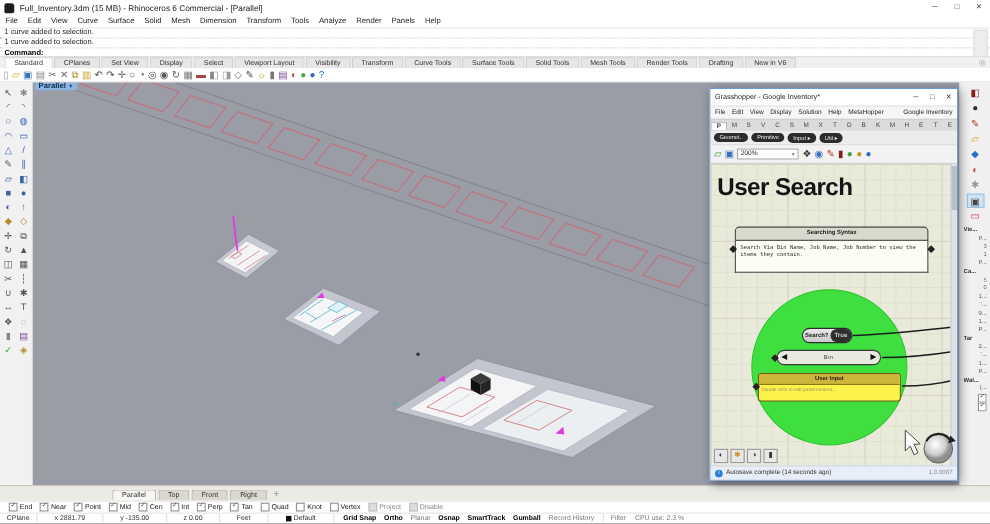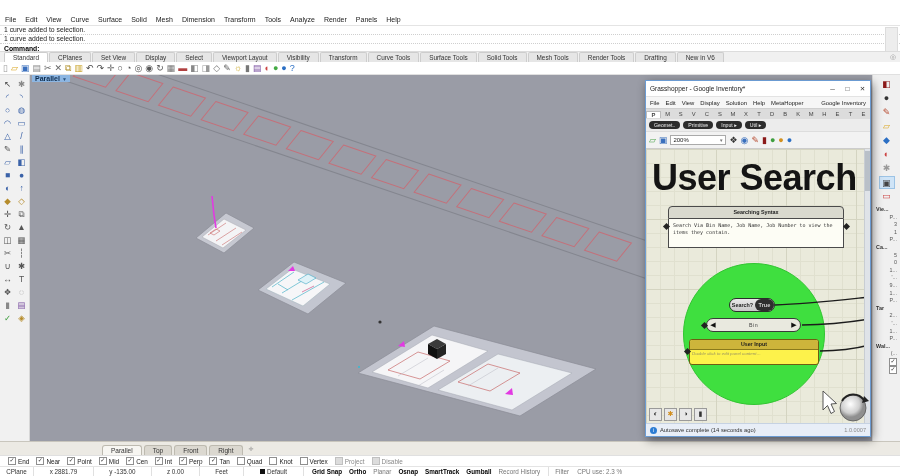--- a/index.html
+++ b/index.html
@@ -80,21 +80,21 @@
   .ghletter.active{background:#fff;font-weight:bold;border:1px solid #bbb;border-bottom:none;}
   #gh-subcats{height:12px;background:#ececec;display:flex;align-items:center;gap:3px;padding-left:3px;}
   .ghpill{background:#2c2c2c;color:#eee;font-size:5.2px;padding:1px 5px;border-radius:5px;white-space:nowrap;}
   #gh-toolbar{height:16px;background:#f2f2f2;display:flex;align-items:center;gap:3px;padding:0 3px;border-top:1px solid #ddd;border-bottom:1px solid #ccc;}
   .ghicon{font-size:9px;line-height:10px;}
   #gh-zoom{width:56px;height:10px;background:#fff;border:1px solid #aaa;font-size:6px;color:#222;display:flex;align-items:center;padding:0 2px;box-sizing:border-box;}
   #gh-zoom .caret{margin-left:auto;font-size:4.5px;color:#777;}
   #gh-canvas{position:relative;flex:1;background-color:#eaeadb;overflow:hidden;
     background-image:linear-gradient(#d4d4c1 1px,transparent 1px),linear-gradient(90deg,#d4d4c1 1px,transparent 1px),linear-gradient(#e0e0cf 1px,transparent 1px),linear-gradient(90deg,#e0e0cf 1px,transparent 1px);
     background-size:70px 70px,70px 70px,14px 14px,14px 14px;}
-  #gh-canvas-title{position:absolute;left:6px;top:8px;font-size:36px;font-weight:600;color:#141414;letter-spacing:-.5px;white-space:nowrap;z-index:2;}
+  #gh-canvas-title{position:absolute;left:6px;top:8px;font-size:22px;font-weight:600;color:#141414;letter-spacing:-.5px;white-space:nowrap;z-index:2;}
   #gh-group{position:absolute;left:22px;top:57px;width:176px;height:42px;z-index:2;}
   #gh-group-header{height:11px;background:#d9d9ce;border:1px solid #4a4a4a;border-radius:4px 4px 0 0;font-size:5.4px;font-weight:bold;color:#222;text-align:center;line-height:11px;}
   #gh-group-body{height:29px;background:#fdfdf5;border:1px solid #4a4a4a;border-top:none;font-family:"DejaVu Sans Mono",monospace;font-size:5px;line-height:6.5px;color:#333;padding:3px 3px 0 4px;box-sizing:border-box;}
   .nub{position:absolute;width:5px;height:5px;background:#222;transform:rotate(45deg);z-index:3;}
   #gh-circle{position:absolute;left:37px;top:114px;width:142px;height:142px;border-radius:50%;background:#3fdf3f;border:1px solid #32c532;box-sizing:border-box;z-index:1;}
   #gh-toggle{position:absolute;left:83px;top:149px;width:46px;height:14px;border:1px solid #2c2c2c;border-radius:7px;background:linear-gradient(#e9e9e9,#c9c9c9);display:flex;align-items:center;z-index:2;box-sizing:border-box;}
   #gh-toggle-label{flex:1;font-size:5.4px;font-weight:bold;color:#222;text-align:center;}
   #gh-toggle-value{width:19px;height:12px;background:#2e2e2e;border-radius:6px;color:#cfcfcf;font-size:5.6px;font-weight:bold;text-align:center;line-height:12px;}
   #gh-valuelist{position:absolute;left:60px;top:169px;width:95px;height:14px;border:1px solid #3a3a3a;border-radius:7px;background:#e9e9df;display:flex;align-items:center;z-index:2;box-sizing:border-box;}
   .vl-arrow{width:12px;font-size:7px;color:#111;text-align:center;line-height:12px;}
@@ -111,20 +111,29 @@
   #gh-statusbar{height:12px;background:#e8eef7;border-top:1px solid #c6d2e2;display:flex;align-items:center;padding:0 4px;}
   #gh-status-icon{width:7px;height:7px;border-radius:50%;background:#2b7cd3;color:#fff;font-size:5.5px;line-height:7px;text-align:center;margin-right:3px;}
   #gh-status-msg{font-size:5.8px;color:#333;}
   #gh-status-version{margin-left:auto;font-size:5.6px;color:#8a8a8a;}
 </style>
 </head>
 <body>
 
 <div id="app">
 
+  <div id="titlebar">
+    <span id="app-icon"></span>
+    <span id="title-text">Full_Inventory.3dm (15 MB) - Rhinoceros 6 Commercial - [Parallel]</span>
+    <span id="win-controls">
+      <span class="wbtn">─</span>
+      <span class="wbtn">□</span>
+      <span class="wbtn">✕</span>
+    </span>
+  </div>
 
   <div id="menubar">
       <span class="menu-item">File</span>
       <span class="menu-item">Edit</span>
       <span class="menu-item">View</span>
       <span class="menu-item">Curve</span>
       <span class="menu-item">Surface</span>
       <span class="menu-item">Solid</span>
       <span class="menu-item">Mesh</span>
       <span class="menu-item">Dimension</span>

